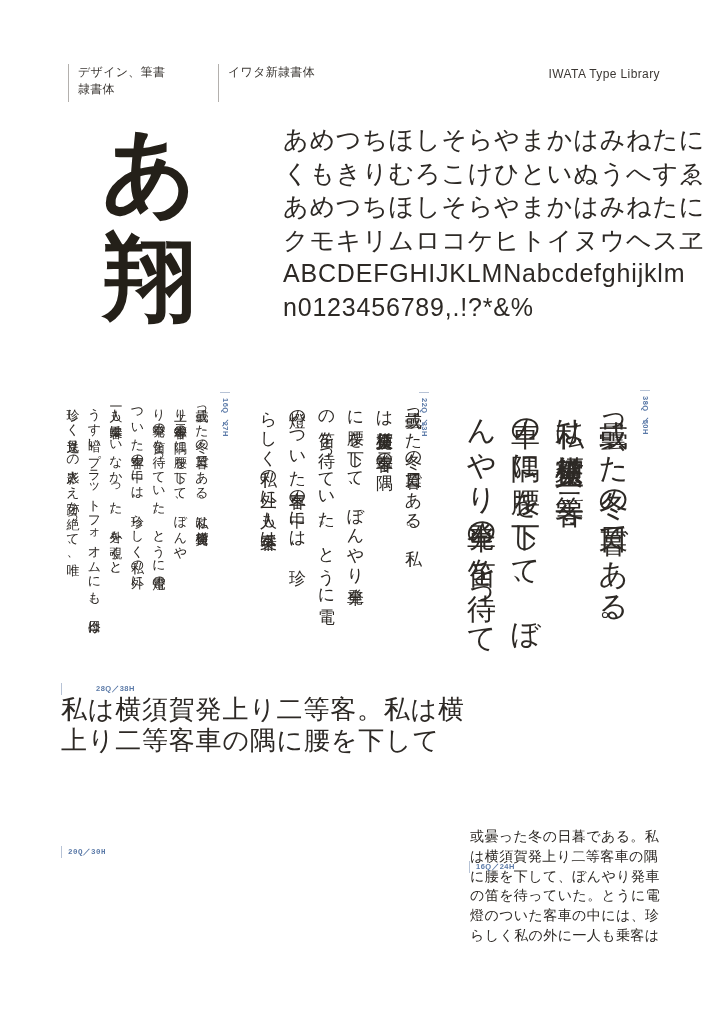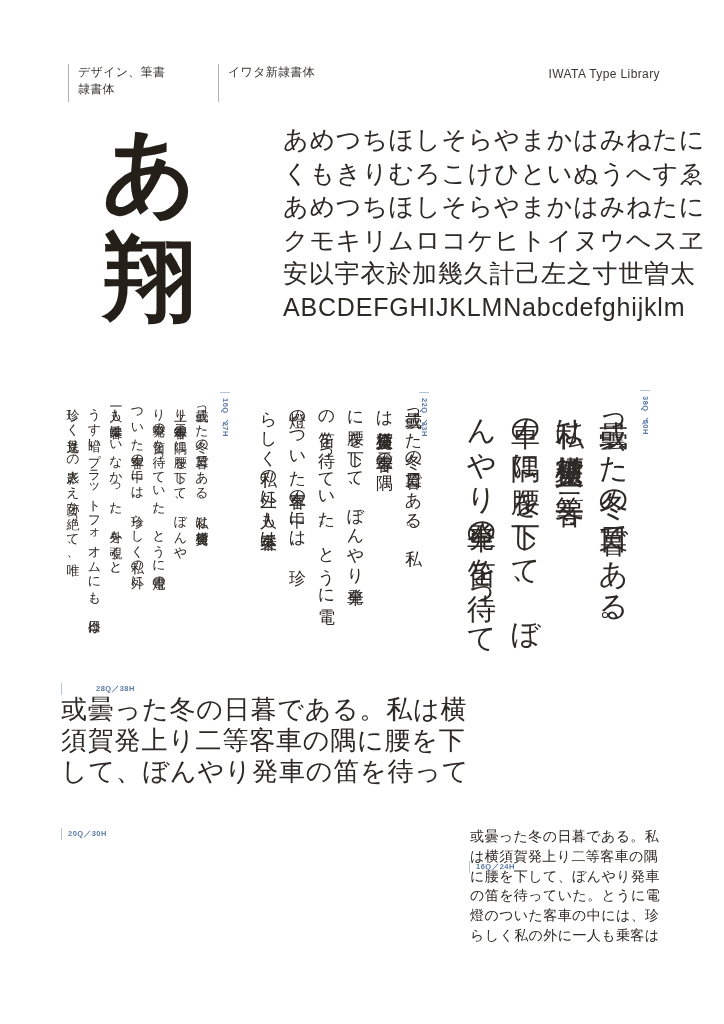--- a/index.html
+++ b/index.html
@@ -100,22 +100,22 @@
   <div id="display-chars">
     <div>あ</div>
     <div>翔</div>
   </div>
 
   <div id="charset">
     <div>あめつちほしそらやまかはみねたに</div>
     <div>くもきりむろこけひといぬうへすゑ</div>
     <div>あめつちほしそらやまかはみねたに</div>
     <div>クモキリムロコケヒトイヌウヘスヱ</div>
-    <div>安以宇衣於加幾久計己左之寸世曽太</div>
     <div>ABCDEFGHIJKLMNabcdefghijklm</div>
+    <div>n0123456789,.!?*&amp;%</div>
   </div>
 
   <div class="vlabel" style="left:220px; top:392px;">16Q／27H</div>
   <div id="v16" class="vblock">
     <div class="vcol">或曇った冬の日暮である。私は横須賀発</div>
     <div class="vcol">上り二等客車の隅に腰を下して、ぼんや</div>
     <div class="vcol">り発車の笛を待っていた。とうに電燈の</div>
     <div class="vcol">ついた客車の中には、珍らしく私の外に</div>
     <div class="vcol">一人も乗客はいなかった。外を覗くと、</div>
     <div class="vcol">うす暗いプラットフォオムにも、今日は</div>
@@ -135,26 +135,25 @@
   <div class="vlabel" style="left:640px; top:390px;">38Q／50H</div>
   <div id="v38" class="vblock">
     <div class="vcol">或曇った冬の日暮である。</div>
     <div class="vcol">私は横須賀発上り二等客</div>
     <div class="vcol">車の隅に腰を下して、ぼ</div>
     <div class="vcol">んやり発車の笛を待って</div>
   </div>
 
   <div class="hlabel" style="left:61px; top:683px;padding-left:34px;">28Q／38H</div>
   <div id="h28" class="hblock">
-    <div class="hline">或曇った冬の日暮である。私は横</div>
-    <div class="hline">須賀発上り二等客車の隅に腰を下</div>
-    <div class="hline">して、ぼんやり発車の笛を待って</div>
+    <div class="hline">私は横須賀発上り二等客。私は横</div>
+    <div class="hline">上り二等客車の隅に腰を下して</div>
   </div>
 
-  <div class="hlabel" style="left:61px; top:828px;">20Q／30H</div>
+  <div class="hlabel" style="left:61px; top:846px;font-family:Liberation Mono, monospace;">20Q／30H</div>
 
   <div class="hlabel" style="left:469px; top:813px;margin-top:48px;">16Q／24H</div>
   <div id="h16" class="hblock">
     <div class="hline">或曇った冬の日暮である。私</div>
     <div class="hline">は横須賀発上り二等客車の隅</div>
     <div class="hline">に腰を下して、ぼんやり発車</div>
     <div class="hline">の笛を待っていた。とうに電</div>
     <div class="hline">燈のついた客車の中には、珍</div>
     <div class="hline">らしく私の外に一人も乗客は</div>
   </div>

